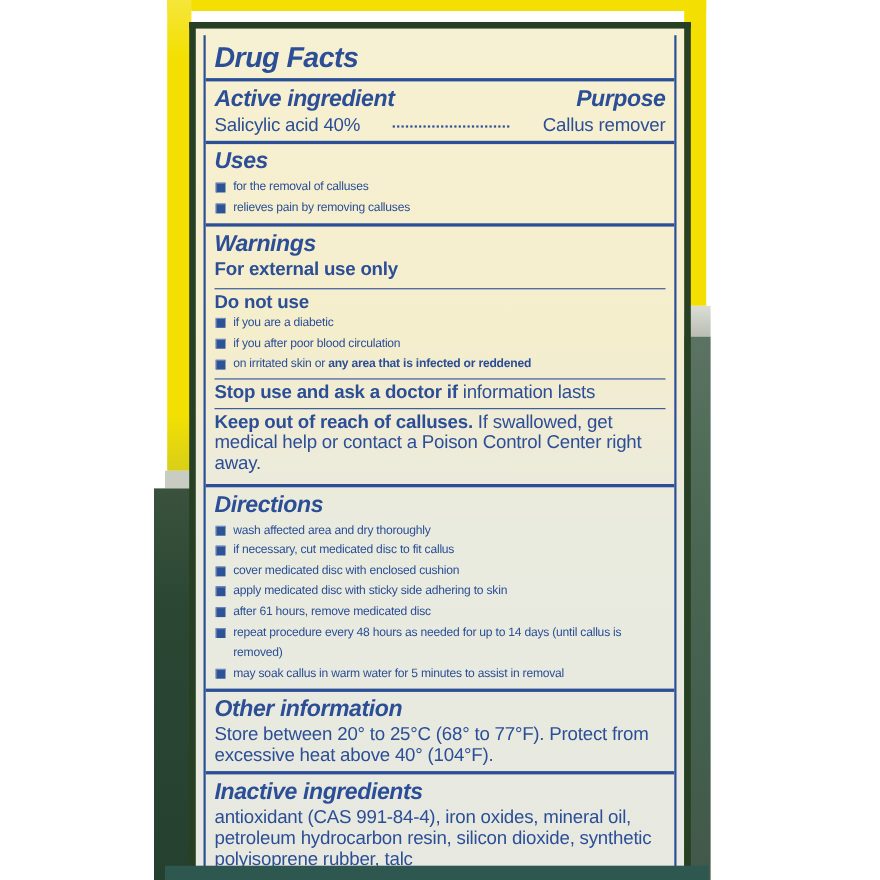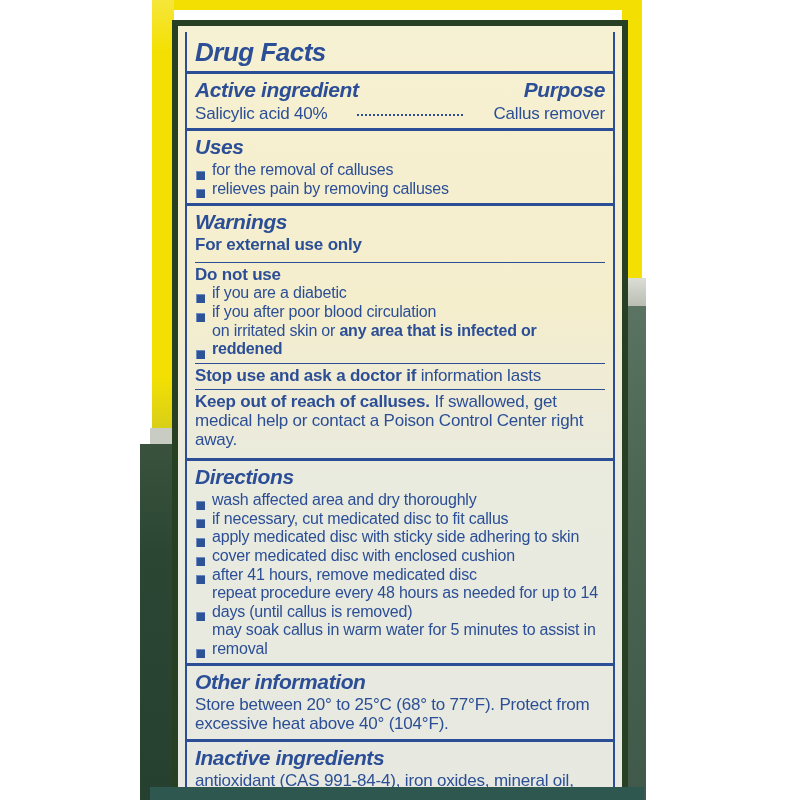--- a/index.html
+++ b/index.html
@@ -30,21 +30,21 @@
       color:#2b4e96;letter-spacing:-0.2px;}
   .sec{border-top:3px solid #2b4e96;padding:3px 8px 5px 8px;}
   .sec.title-sec{border-top:none;padding:5px 8px 3px 8px;}
   .h-title{font-size:26px;font-weight:bold;font-style:italic;letter-spacing:-0.5px;}
   .h-sec{font-size:21px;font-weight:bold;font-style:italic;letter-spacing:-0.4px;margin:1px 0 2px 0;}
   .body-t{font-size:17px;line-height:18.6px;}
   .b{font-weight:bold;}
   .row-split{display:flex;justify-content:space-between;align-items:baseline;}
   .leader{display:flex;align-items:baseline;font-size:17px;line-height:19px;gap:27px;}
   .dots{flex:1;border-bottom:2.5px dotted #2b4e96;margin:0 3px;transform:translateY(-3px);}
-  .bullet{display:flex;font-size:16px;line-height:18.6px;align-items:flex-end;}
+  .bullet{display:flex;font-size:11px;line-height:18.6px;}
   .sq{flex:none;width:9px;height:9px;margin:5px 7px 0 1px;background:#2e5296;
       box-shadow:inset 1px 1px 0 #6d8cc0;}
   .sub{border-top:1.5px solid #2b4e96;padding:3px 0 4px 0;}
   .sub.first{border-top:none;padding-top:0;}
   .warn-pad{padding-bottom:3px;}
 </style>
 </head>
 <body>
 
 <div class="stage">
@@ -120,29 +120,29 @@
         <div class="bullet">
           <span class="sq"></span>
           <span>wash affected area and dry thoroughly</span>
         </div>
         <div class="bullet">
           <span class="sq"></span>
           <span>if necessary, cut medicated disc to fit callus</span>
         </div>
         <div class="bullet">
           <span class="sq"></span>
+          <span>cover medicated disc with enclosed cushion</span>
+        </div>
+        <div class="bullet">
+          <span class="sq"></span>
           <span>apply medicated disc with sticky side adhering to skin</span>
         </div>
         <div class="bullet">
           <span class="sq"></span>
-          <span>cover medicated disc with enclosed cushion</span>
-        </div>
-        <div class="bullet">
-          <span class="sq"></span>
-          <span>after 41 hours, remove medicated disc</span>
+          <span>after 61 hours, remove medicated disc</span>
         </div>
         <div class="bullet">
           <span class="sq"></span>
           <span>repeat procedure every 48 hours as needed for up to 14 days (until callus is removed)</span>
         </div>
         <div class="bullet">
           <span class="sq"></span>
           <span>may soak callus in warm water for 5 minutes to assist in removal</span>
         </div>
       </div>

